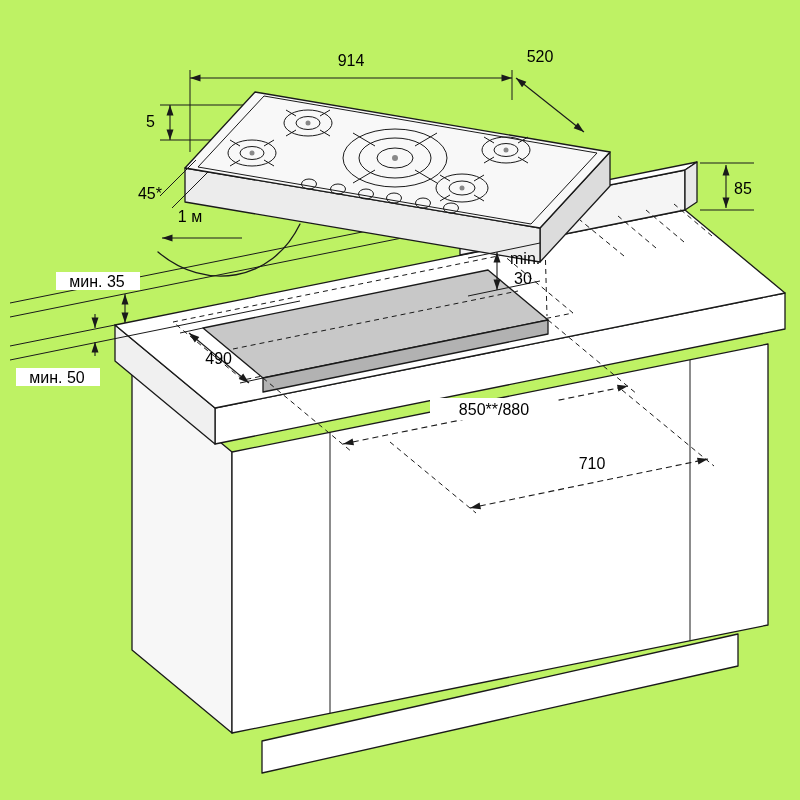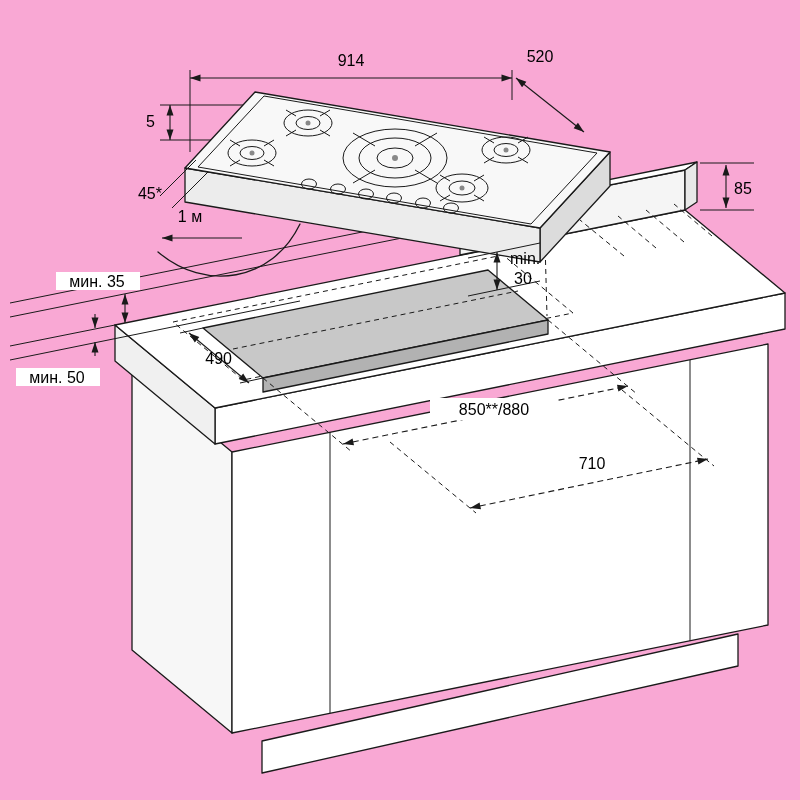--- a/index.html
+++ b/index.html
@@ -1,16 +1,16 @@
 <!DOCTYPE html>
 <html><head>
 <meta charset="utf-8">
 <style>
   html,body{margin:0;padding:0;background:#fff;}
-  .stage{width:800px;height:800px;background:#f9a8d4;position:relative;overflow:hidden;}
+  .stage{width:800px;height:800px;background:#bef264;position:relative;overflow:hidden;}
   svg{display:block;}
   .draw{stroke:#1a1a1a;stroke-width:1.3;fill:none;stroke-linejoin:round;stroke-linecap:round;}
   .face{stroke:#1a1a1a;stroke-width:1.3;stroke-linejoin:round;}
   .thin{stroke:#1a1a1a;stroke-width:1;fill:none;}
   .dim{stroke:#1a1a1a;stroke-width:1.1;fill:none;}
   .dashed{stroke-dasharray:6 4;}
   .dash2{stroke-dasharray:5 4;}
   text{font:16px "Liberation Sans","DejaVu Sans",sans-serif;fill:#000;}
   .lblbg{fill:#ffffff;stroke:none;}
 </style>

